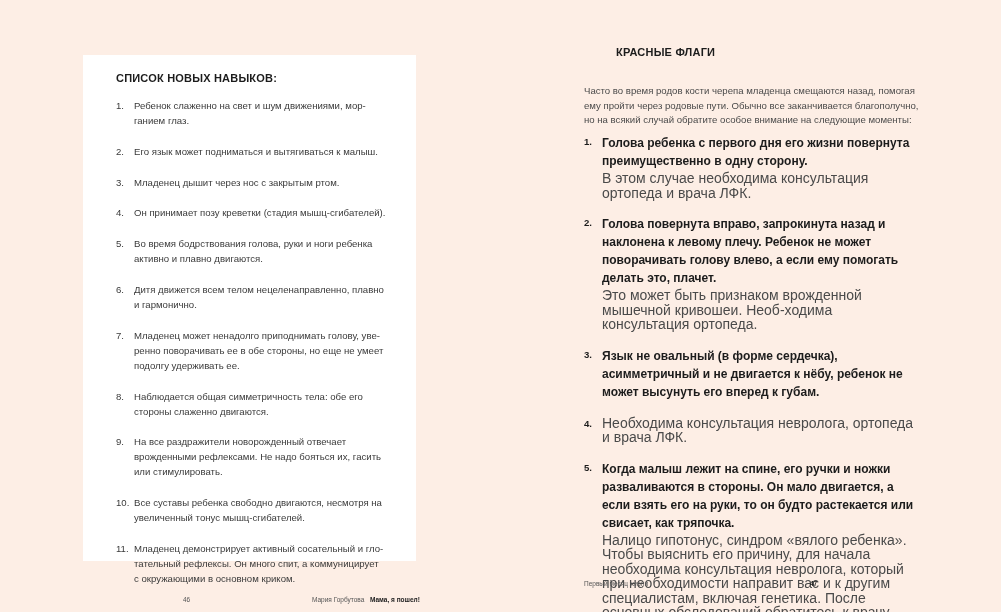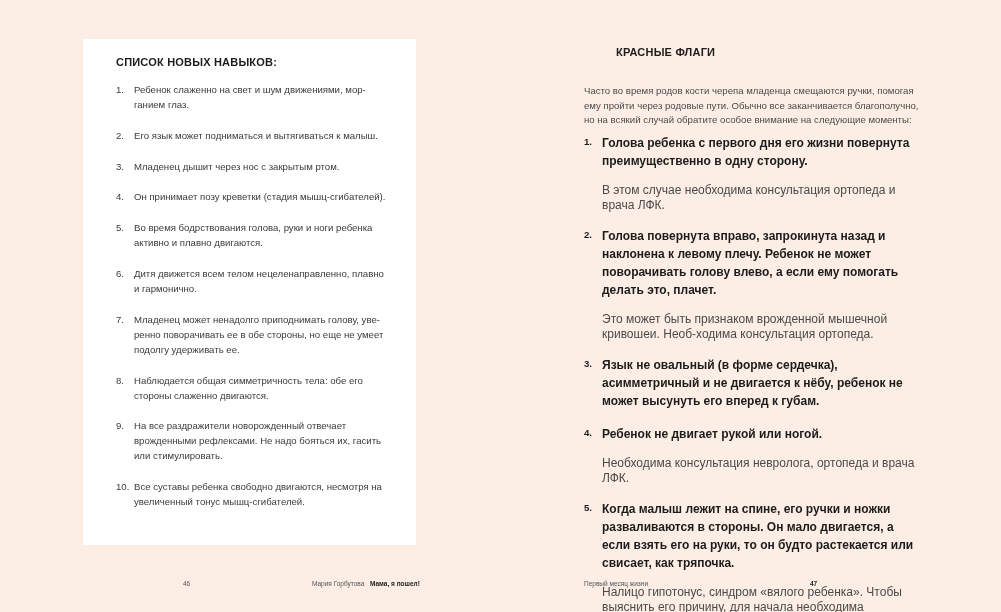--- a/index.html
+++ b/index.html
@@ -3,21 +3,21 @@
   <meta charset="utf-8">
   <style>
     html, body { margin: 0; padding: 0; }
     body {
       width: 1001px; height: 612px; overflow: hidden;
       background: #fdeee5;
       position: relative;
       font-family: "Liberation Sans", sans-serif;
       color: #2a2a2a;
     }
-    .page { position: absolute; top: 0; height: 485px; }
+    .page { position: absolute; top: 16px; height: 485px; }
     .page-left { left: 0; width: 500px; }
     .page-right { left: 500px; width: 501px; }
 
     .card {
       position: absolute; left: 83px; top: 39px; width: 333px; height: 506px;
       background: #ffffff;
     }
     .left-heading {
       position: absolute; left: 116px; top: 56px;
       font-size: 11px; font-weight: bold; letter-spacing: 0.2px; color: #1c1c1c;
@@ -35,21 +35,21 @@
       font-size: 11px; font-weight: bold; letter-spacing: 0.2px; color: #1c1c1c; margin-left: 32px;
     }
     .intro {
       position: absolute; left: 584px; top: 84px; width: 336px;
       font-size: 9.6px; line-height: 14.5px; color: #4a4a4a;
     }
     .flags { position: absolute; left: 584px; top: 134px; width: 336px; margin: 0; padding: 0; list-style: none; }
     .flag { position: relative; padding-left: 18px; margin-bottom: 15px; }
     .flag .num { position: absolute; left: 0; top: 0; font-size: 9.6px; line-height: 15px; font-weight: bold; color: #1c1c1c; }
     .flag .q { font-size: 12px; line-height: 18px; font-weight: bold; color: #1c1c1c; }
-    .flag .a { font-size: 12px; line-height: 14.5px; color: #4a4a4a; margin-top: 13px; }
+    .flag .a { font-size: 14px; line-height: 14.5px; color: #4a4a4a; margin-top: 1px; }
 
     .footer { position: absolute; top: 580px; font-size: 6.5px; color: #555; }
     .footer-bold { font-weight: bold; color: #222; }
   </style>
 </head>
 <body>
 
 <div class="page page-left">
   <div class="card"></div>
   <div class="left-heading">СПИСОК НОВЫХ НАВЫКОВ:</div>
@@ -57,47 +57,47 @@
     <li class="skill"><span class="num">1.</span><span>Ребенок слаженно на свет и шум движениями, мор-ганием глаз.</span></li>
     <li class="skill"><span class="num">2.</span><span>Его язык может подниматься и вытягиваться к малыш.</span></li>
     <li class="skill"><span class="num">3.</span><span>Младенец дышит через нос с закрытым ртом.</span></li>
     <li class="skill"><span class="num">4.</span><span>Он принимает позу креветки (стадия мышц-сгибателей).</span></li>
     <li class="skill"><span class="num">5.</span><span>Во время бодрствования голова, руки и ноги ребенка активно и плавно двигаются.</span></li>
     <li class="skill"><span class="num">6.</span><span>Дитя движется всем телом нецеленаправленно, плавно и гармонично.</span></li>
     <li class="skill"><span class="num">7.</span><span>Младенец может ненадолго приподнимать голову, уве-ренно поворачивать ее в обе стороны, но еще не умеет подолгу удерживать ее.</span></li>
     <li class="skill"><span class="num">8.</span><span>Наблюдается общая симметричность тела: обе его стороны слаженно двигаются.</span></li>
     <li class="skill"><span class="num">9.</span><span>На все раздражители новорожденный отвечает врожденными рефлексами. Не надо бояться их, гасить или стимулировать.</span></li>
     <li class="skill"><span class="num">10.</span><span>Все суставы ребенка свободно двигаются, несмотря на увеличенный тонус мышц-сгибателей.</span></li>
+    <li class="skill"><span class="num">11.</span><span>Младенец демонстрирует активный сосательный и гло-тательный рефлексы. Он много спит, а коммуницирует с окружающими в основном криком.</span></li>
   </ul>
   <div class="footer" style="left:183px;">46</div>
   <div class="footer" style="left:312px;">Мария Горбутова</div>
   <div class="footer footer-bold" style="left:370px;">Мама, я пошел!</div>
 </div>
 
 <div class="page page-right"></div>
 <div class="right-heading">КРАСНЫЕ ФЛАГИ</div>
-<div class="intro">Часто во время родов кости черепа младенца смещаются ручки, помогая ему пройти через родовые пути. Обычно все заканчивается благополучно, но на всякий случай обратите особое внимание на следующие моменты:</div>
+<div class="intro">Часто во время родов кости черепа младенца смещаются назад, помогая ему пройти через родовые пути. Обычно все заканчивается благополучно, но на всякий случай обратите особое внимание на следующие моменты:</div>
 <ul class="flags">
   <li class="flag">
     <span class="num">1.</span>
     <div class="q">Голова ребенка с первого дня его жизни повернута преимущественно в одну сторону.</div>
     <div class="a">В этом случае необходима консультация ортопеда и врача ЛФК.</div>
   </li>
   <li class="flag">
     <span class="num">2.</span>
     <div class="q">Голова повернута вправо, запрокинута назад и наклонена к левому плечу. Ребенок не может поворачивать голову влево, а если ему помогать делать это, плачет.</div>
     <div class="a">Это может быть признаком врожденной мышечной кривошеи. Необ-ходима консультация ортопеда.</div>
   </li>
   <li class="flag">
     <span class="num">3.</span>
     <div class="q">Язык не овальный (в форме сердечка), асимметричный и не двигается к нёбу, ребенок не может высунуть его вперед к губам.</div>
   </li>
   <li class="flag">
     <span class="num">4.</span>
-    <div class="q">Ребенок не двигает рукой или ногой.</div>
     <div class="a">Необходима консультация невролога, ортопеда и врача ЛФК.</div>
   </li>
   <li class="flag">
     <span class="num">5.</span>
     <div class="q">Когда малыш лежит на спине, его ручки и ножки разваливаются в стороны. Он мало двигается, а если взять его на руки, то он будто растекается или свисает, как тряпочка.</div>
     <div class="a">Налицо гипотонус, синдром «вялого ребенка». Чтобы выяснить его причину, для начала необходима консультация невролога, который при необходимости направит вас и к другим специалистам, включая генетика. После основных обследований обратитесь к врачу ЛФК, он разработает программу реабилитации.</div>
   </li>
 </ul>
 <div class="footer" style="left:584px;">Первый месяц жизни</div>
 <div class="footer footer-bold" style="left:810px;">47</div>

